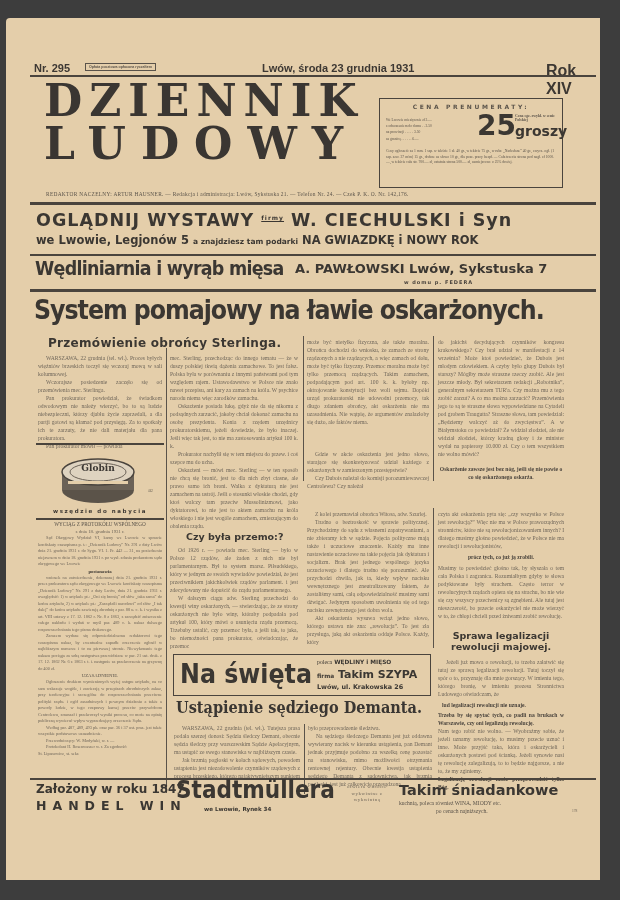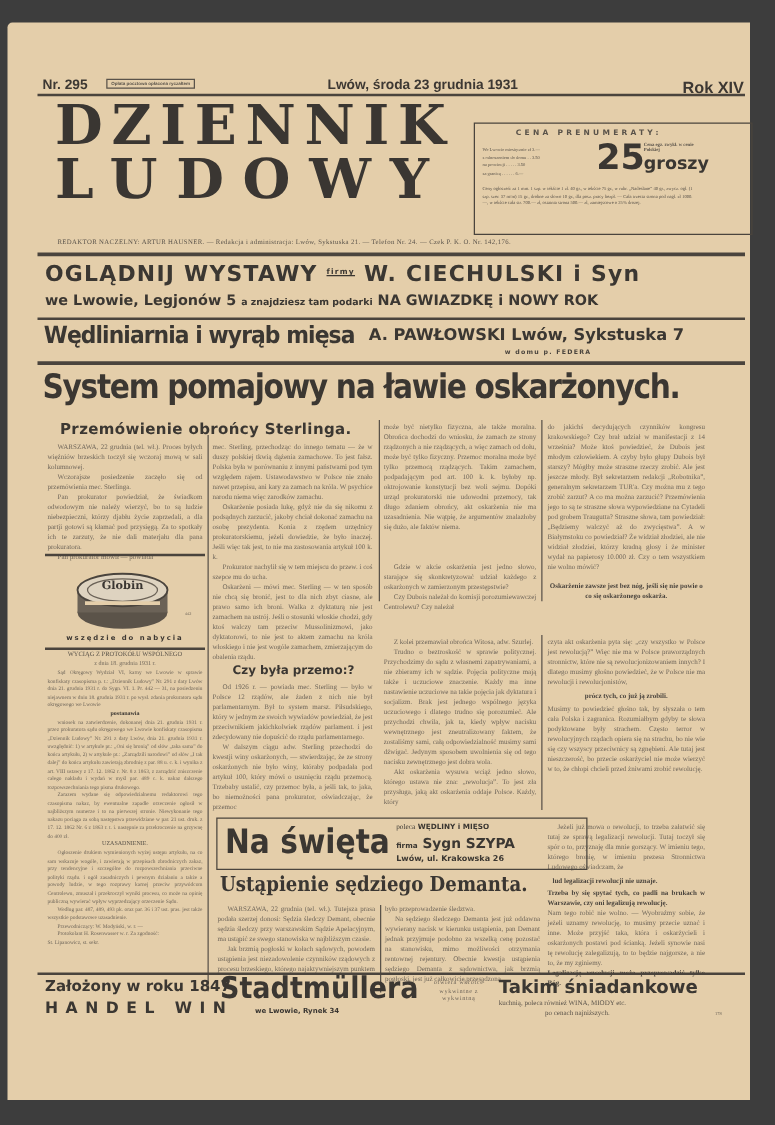--- a/index.html
+++ b/index.html
@@ -9,32 +9,32 @@
   .rule{position:absolute;background:#4a443d;}
   .meta{font-family:"Liberation Sans",sans-serif;font-weight:bold;font-size:10px;color:#3d3833;}
   .masthead{font-family:"DejaVu Serif",serif;font-weight:bold;color:#3a3632;letter-spacing:6px;}
   .organ{font-family:"DejaVu Sans",sans-serif;font-weight:bold;font-size:9px;letter-spacing:2.6px;color:#3a3632;}
   .small{font-size:6px;color:#5a534a;}
   .cond{font-family:"DejaVu Sans",sans-serif;font-weight:bold;color:#3b3732;}
   .body-text{font-size:5.6px;line-height:8px;color:#6f665a;text-align:justify;}
   .body-text p{margin:0;text-indent:8px;}
   .h2{font-family:"DejaVu Sans",sans-serif;font-weight:bold;color:#3b3732;text-align:right;}
   .vline{position:absolute;width:1px;background:#5a534a;}
-  .pbox{position:absolute;border:1.5px solid #4a443d;padding-left:39px;}
+  .pbox{position:absolute;border:1.5px solid #4a443d;}
   .center{text-align:center;}
 </style>
 </head>
 <body>
 
 <div class="paper">
 
   <div class="abs meta" style="left:28px;top:44px;font-size:11px;">Nr. 295</div>
   <div class="abs" style="left:79px;top:45px;border:1px solid #5a534a;padding:0 3px;font-family:'Liberation Sans',sans-serif;font-size:3.6px;line-height:6px;font-weight:bold;color:#5a534a;">Opłata pocztowa opłacona ryczałtem</div>
   <div class="abs meta" style="left:256px;top:44px;font-size:11px;">Lwów, środa 23 grudnia 1931</div>
-  <div class="abs meta" style="left:540px;top:44px;font-size:13px;">Rok XIV</div>
+  <div class="abs meta" style="left:540px;top:44px;font-size:16px;">Rok XIV</div>
   <div class="rule" style="left:24px;top:57px;width:566px;height:1.5px;"></div>
 
   <div class="abs masthead" style="left:38px;top:60px;font-size:44px;line-height:46px;letter-spacing:7px;">DZIENNIK</div>
   <div class="abs masthead" style="left:38px;top:103px;font-size:44px;line-height:46px;letter-spacing:15px;">LUDOWY</div>
   <div class="abs small" style="left:40px;top:173px;width:560px;font-size:5.4px;white-space:nowrap;letter-spacing:0.3px;">REDAKTOR NACZELNY: ARTUR HAUSNER. — Redakcja i administracja: Lwów, Sykstuska 21. — Telefon Nr. 24. — Czek P. K. O. Nr. 142,176.</div>
 
   <div class="pbox" style="left:373px;top:80px;width:182px;height:88px;">
     <div class="abs" style="left:0;top:4px;width:182px;text-align:center;font-family:'DejaVu Sans',sans-serif;font-size:6px;letter-spacing:2.6px;font-weight:bold;color:#5a534a;">CENA PRENUMERATY:</div>
     <div class="abs small" style="left:6px;top:18px;font-size:3.6px;line-height:6.2px;width:70px;">
       <div>We Lwowie miesięcznie zł 3.—</div>
@@ -149,37 +149,41 @@
     <p>Z kolei przemawiał obrońca Witosa, adw. Szurlej.</p>
     <p>Trudno o beztroskość w sprawie politycznej. Przychodzimy do sądu z własnemi zapatrywaniami, a nie zbieramy ich w sądzie. Pojęcia polityczne mają także i uczuciowe znaczenie. Każdy ma inne nastawienie uczuciowe na takie pojęcia jak dyktatura i socjalizm. Brak jest jednego wspólnego języka uczuciowego i dlatego trudno się porozumieć. Ale przychodzi chwila, jak ta, kiedy wpływ nacisku wewnętrznego jest zneutralizowany faktem, że zostaliśmy sami, całą odpowiedzialność musimy sami dźwigać. Jedynym sposobem uwolnienia się od tego nacisku zewnętrznego jest dobra wola.</p>
     <p>Akt oskarżenia wysuwa wciąż jedno słowo, którego ustawa nie zna: „rewolucja”. To jest zła przysługa, jaką akt oskarżenia oddaje Polsce. Każdy, który</p>
   </div>
   <div class="abs body-text" style="left:432px;top:492px;width:126px;">
     <p style="text-indent:0">czyta akt oskarżenia pyta się: „czy wszystko w Polsce jest rewolucją?” Więc nie ma w Polsce praworządnych stronnictw, które nie są rewolucjonizowaniem innych? I dlatego musimy głośno powiedzieć, że w Polsce nie ma rewolucji i rewolucjonistów,</p>
     <div class="center" style="font-weight:bold;color:#4a443d;margin:3px 0;">prócz tych, co już ją zrobili.</div>
     <p style="text-indent:0">Musimy to powiedzieć głośno tak, by słyszała o tem cała Polska i zagranica. Rozumiałbym gdyby te słowa podyktowane były strachem. Często terror w rewolucyjnych rządach opiera się na strachu, bo nie wie się czy wszyscy przeciwnicy są zgnębieni. Ale tutaj jest nieszczerość, bo przecie oskarżyciel nie może wierzyć w to, że chłopi chcieli przed żniwami zrobić rewolucję.</p>
   </div>
 
+  <div class="abs h2 center" style="left:432px;top:612px;width:126px;font-size:9.5px;line-height:11px;">
+    <div>Sprawa legalizacji</div>
+    <div>rewolucji majowej.</div>
+  </div>
   <div class="abs body-text" style="left:432px;top:640px;width:126px;">
     <p>Jeżeli już mowa o rewolucji, to trzeba załatwić się tutaj ze sprawą legalizacji rewolucji. Tutaj toczył się spór o to, przyznaję dla mnie gorszący. W imieniu tego, którego bronię, w imieniu prezesa Stronnictwa Ludowego oświadczam, że</p>
     <div style="font-weight:bold;color:#4a443d;margin:3px 0 2px 4px;">lud legalizacji rewolucji nie uznaje.</div>
     <div style="font-weight:bold;color:#4a443d;">Trzeba by się spytać tych, co padli na brukach w Warszawie, czy oni legalizują rewolucję.</div>
     <div>Nam tego robić nie wolno. — Wyobraźmy sobie, że jeżeli uznamy rewolucję, to musimy przecie uznać i inne. Może przyjść taka, która i oskarżycieli i oskarżonych postawi pod ścianką. Jeżeli synowie nasi tę rewolucję zalegalizują, to to będzie najgorsze, a nie to, że my zginiemy.</div>
     <div style="font-weight:bold;color:#4a443d;">Legalizację rewolucji może przeprowadzić tylko Bóg.</div>
   </div>
 
   <div class="pbox" style="left:167px;top:636px;width:256px;height:40px;text-align:center;">
     <div class="abs cond" style="left:6px;top:2px;font-size:27px;line-height:34px;transform:scaleX(0.88);transform-origin:left;white-space:nowrap;">Na święta</div>
     <div class="abs cond" style="left:143px;top:4px;font-size:5.8px;white-space:nowrap;">
       <span style="font-weight:normal;font-family:'Liberation Serif',serif;">poleca</span>
       <span>WĘDLINY i MIĘSO</span>
     </div>
     <div class="abs cond" style="left:143px;top:13px;font-size:11px;white-space:nowrap;">
       <span style="font-size:5.8px;">firma</span>
-      <span>Sygn SZYPA</span>
+      <span>Takim SZYPA</span>
     </div>
     <div class="abs cond" style="left:143px;top:28px;font-size:6.4px;white-space:nowrap;">Lwów, ul. Krakowska 26</div>
   </div>
 
   <div class="abs" style="left:170px;top:680px;font-family:'DejaVu Serif',serif;font-weight:bold;font-size:16.5px;color:#3a3632;white-space:nowrap;transform:scaleX(0.88);transform-origin:left;">Ustąpienie sędziego Demanta.</div>
   <div class="vline" style="left:298px;top:706px;height:70px;"></div>
   <div class="abs body-text" style="left:168px;top:706px;width:126px;">
     <p>WARSZAWA, 22 grudnia (tel. wł.). Tutejsza prasa podała szerzej donosi: Sędzia śledczy Demant, obecnie sędzia śledczy przy warszawskim Sądzie Apelacyjnym, ma ustąpić ze swego stanowiska w najbliższym czasie.</p>
     <p>Jak brzmią pogłoski w kołach sądowych, powodem ustąpienia jest niezadowolenie czynników rządowych z procesu brzeskiego, którego najaktywniejszym punktem</p>
   </div>

